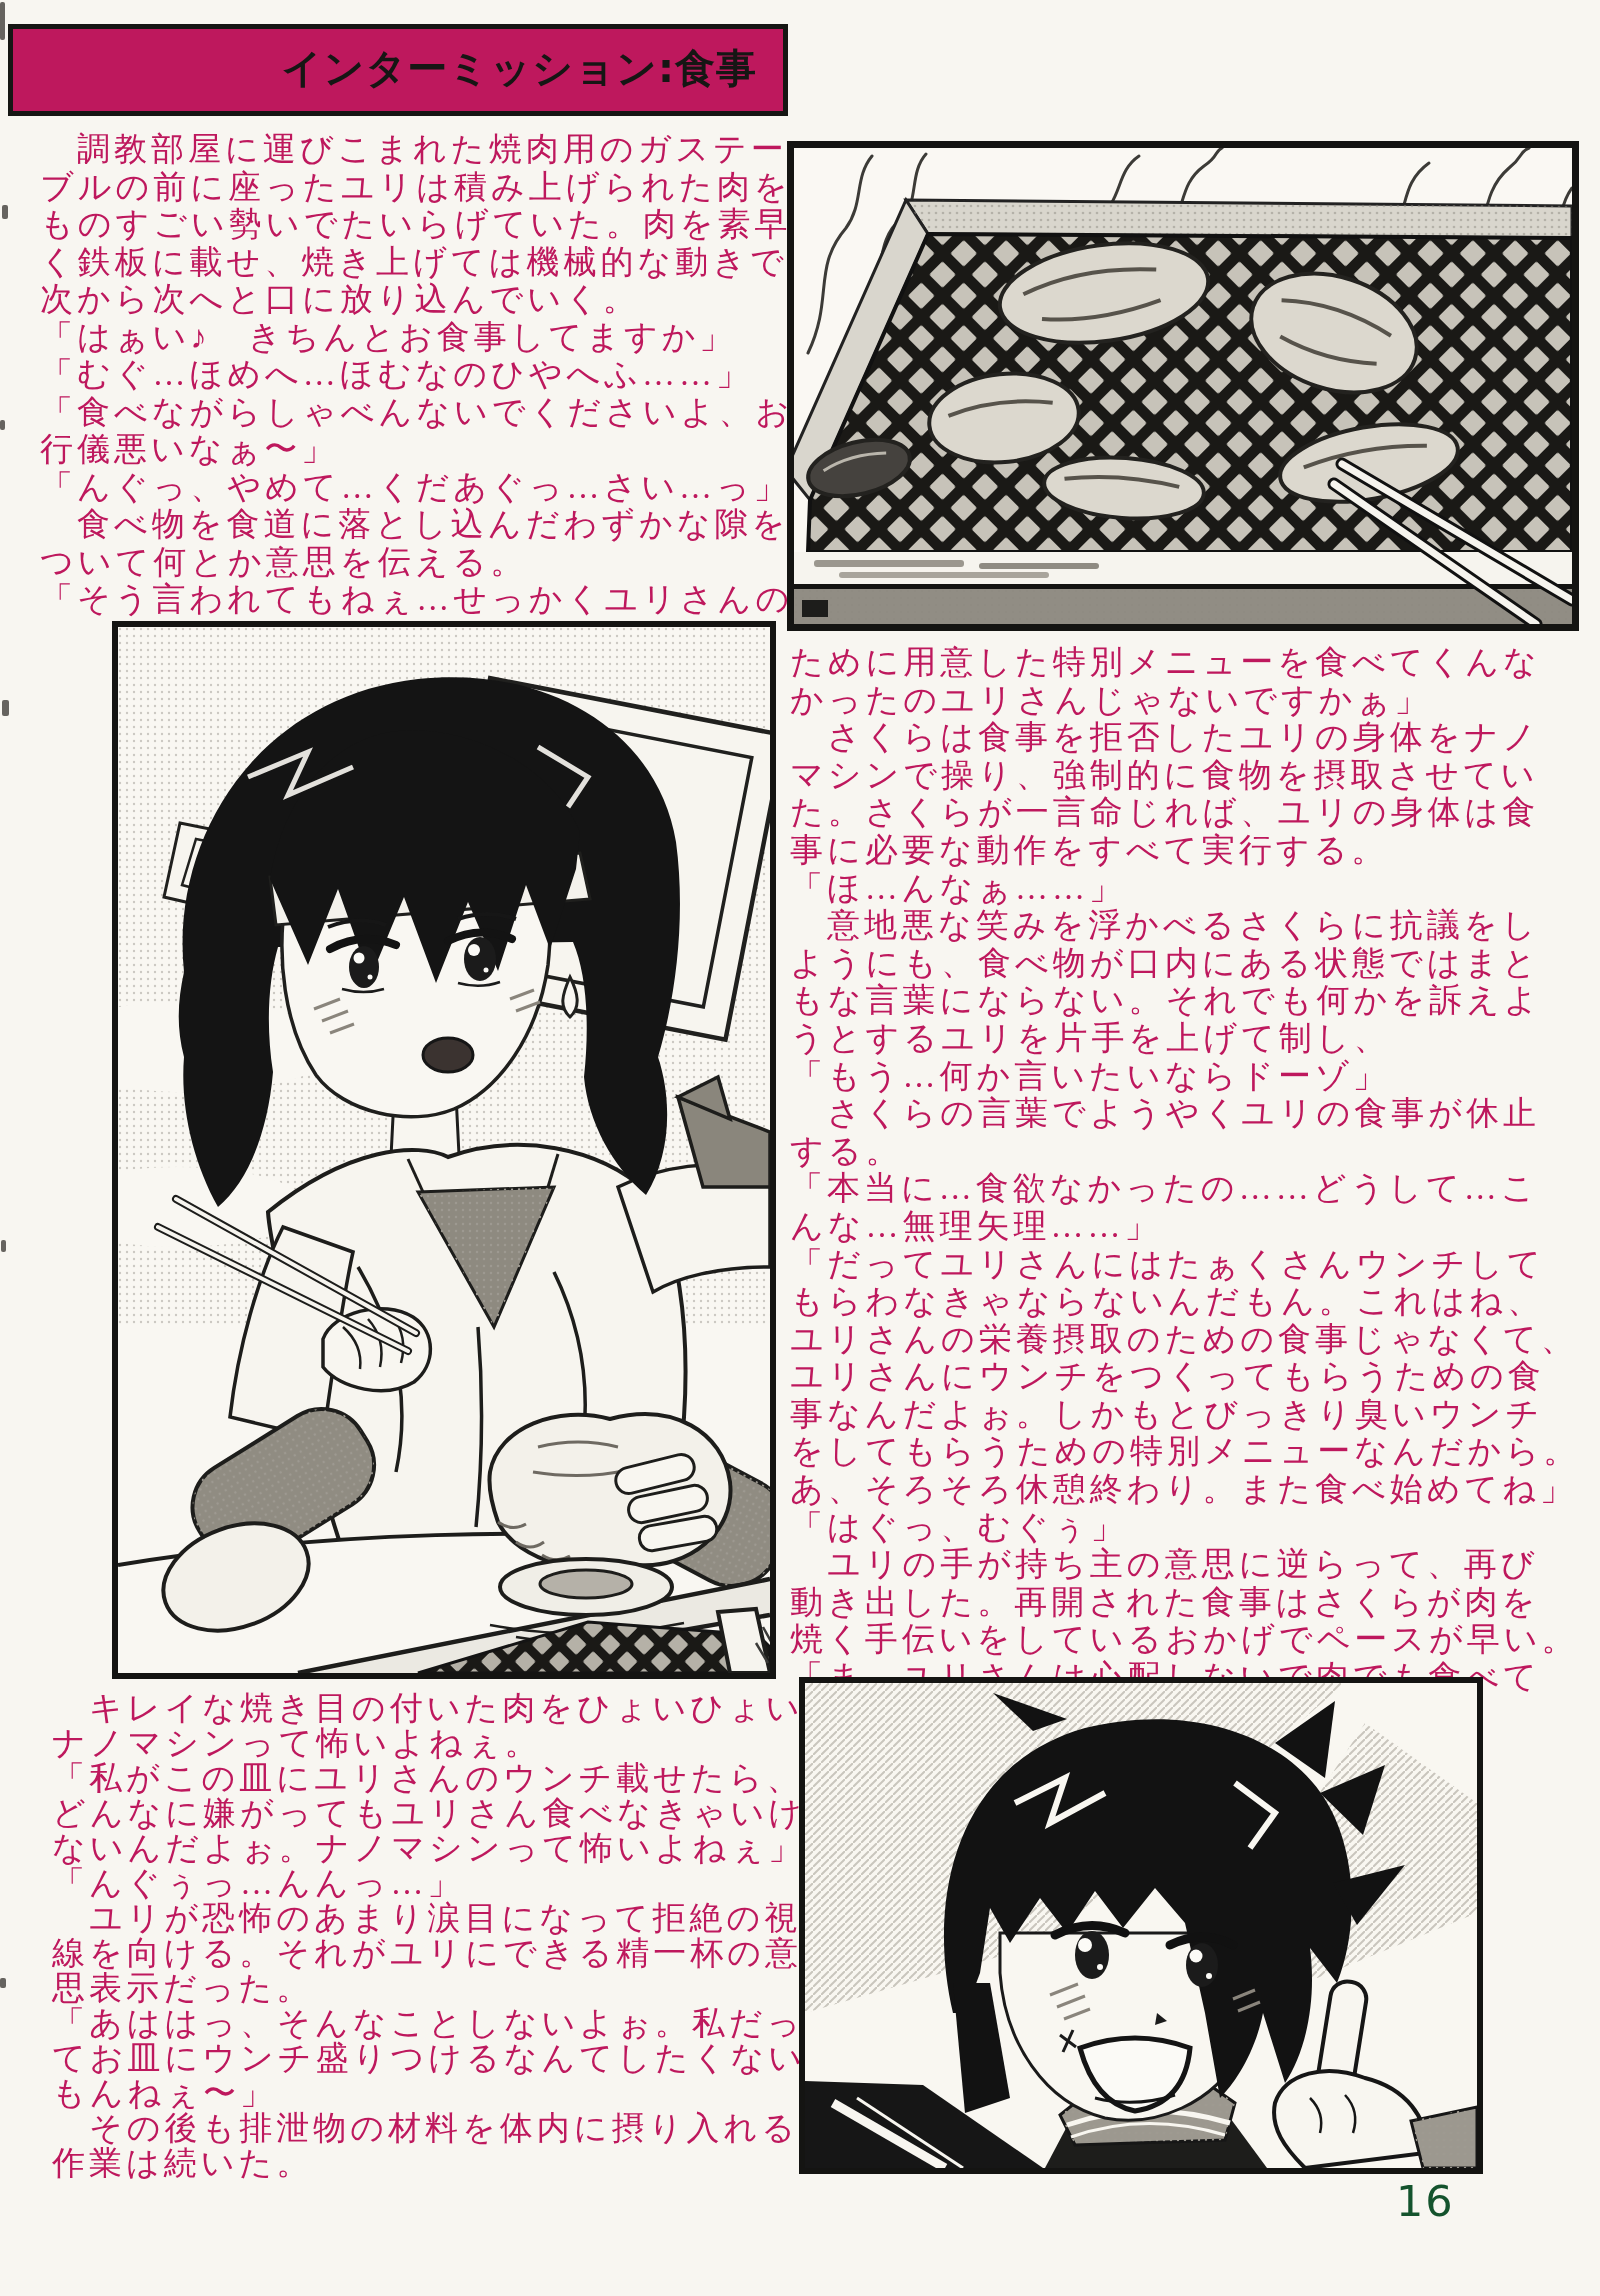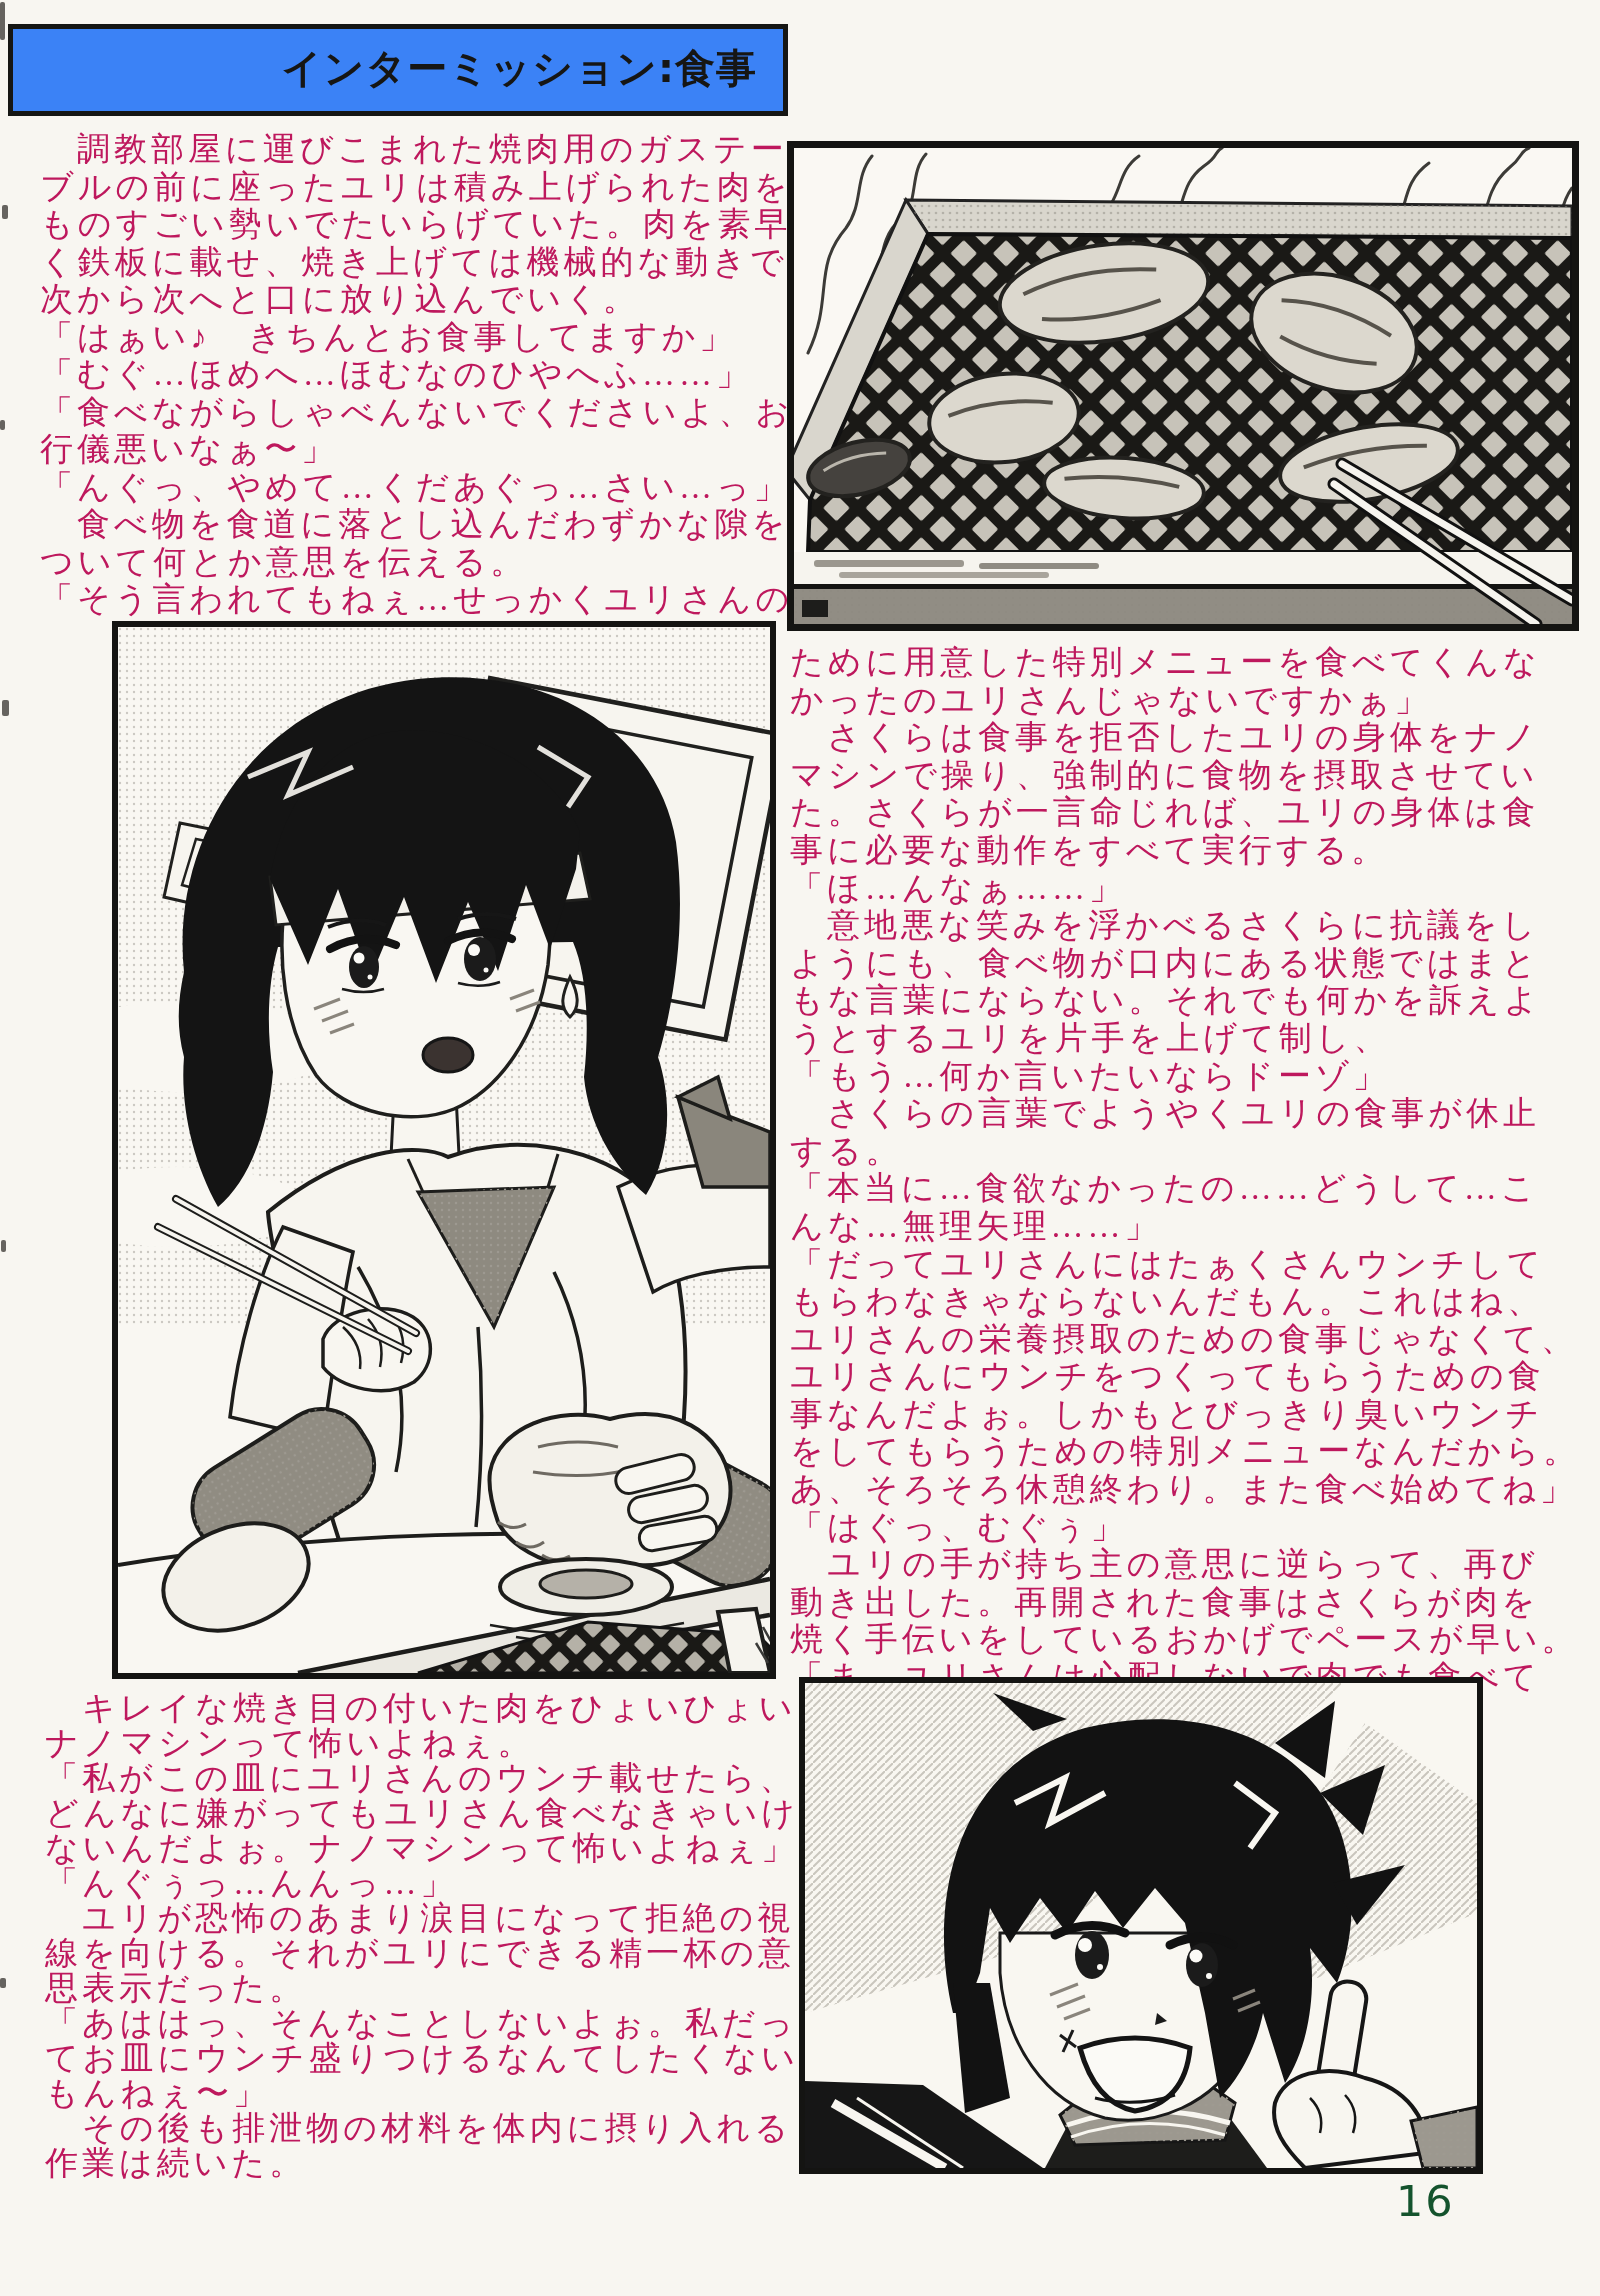--- a/index.html
+++ b/index.html
@@ -1,31 +1,31 @@
 <!DOCTYPE html>
 <html><head>
 <meta charset="utf-8">
 <style>
   html,body{margin:0;padding:0;background:#dddbd6;}
   .page{position:relative;width:1600px;height:2296px;background:#f8f6f1;overflow:hidden;
         font-family:"Liberation Serif",serif;color:#1d1d1b;}
   
   .title-box{position:absolute;left:8px;top:24px;width:780px;height:92px;
-             border:5px solid #161614;box-sizing:border-box;background:#3b82f6;}
+             border:5px solid #161614;box-sizing:border-box;background:#be185d;}
   .title-box .title{position:absolute;right:26px;top:50%;transform:translateY(-52%);
              font-family:"DejaVu Sans",sans-serif;font-weight:bold;font-size:40px;
              letter-spacing:1px;color:#161614;white-space:nowrap;}
   
   .text-col{position:absolute;}
   .text-col .line{white-space:pre;font-size:33px;letter-spacing:4px;color:#be185d;}
   .col-top-left{left:40px;top:131px;width:760px;}
   .col-top-left .line{line-height:37.5px;height:37.5px;}
   .col-right{left:790px;top:644px;width:800px;}
   .col-right .line{line-height:37.6px;height:37.6px;}
-  .col-bottom-left{left:45px;top:1691px;width:770px;}
+  .col-bottom-left{left:52px;top:1691px;width:770px;}
   .col-bottom-left .line{line-height:35px;height:35px;}
   
   .panel{position:absolute;box-sizing:border-box;background:#faf8f3;}
   .panel svg{display:block;width:100%;height:100%;}
   .panel-grill{left:787px;top:141px;width:792px;height:490px;border:7px solid #141412;}
   .panel-yuri{left:112px;top:621px;width:664px;height:1058px;border:6px solid #141412;}
   .panel-sakura{left:799px;top:1677px;width:684px;height:497px;border:6px solid #141412;}
   
   .page-number{position:absolute;left:1396px;top:2176px;width:80px;text-align:left;
                font-family:"DejaVu Sans",sans-serif;font-size:43px;color:#14532d;letter-spacing:2px;}

